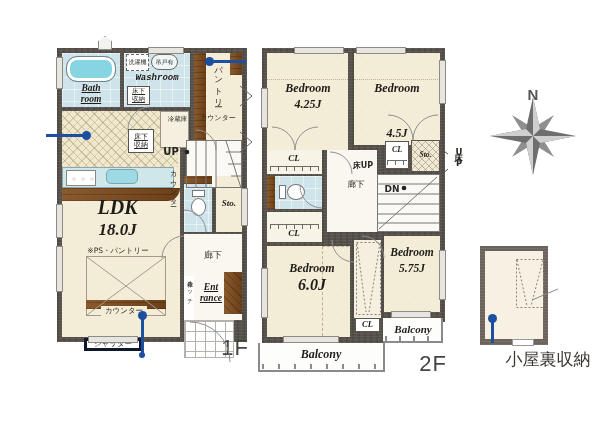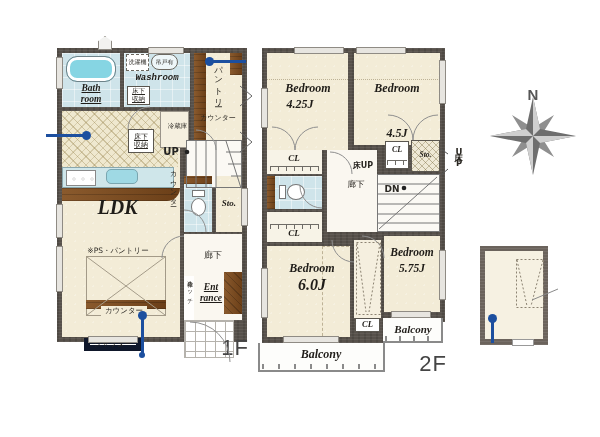--- a/index.html
+++ b/index.html
@@ -60,30 +60,31 @@
   <div class="a floor" style="left:194px;top:53px;width:48px;height:105px;"></div>
   <div class="a wood" style="left:194px;top:53px;width:12px;height:92px;"></div>
   <div class="a wood" style="left:230px;top:53px;width:12px;height:22px;"></div>
   <div class="a jp vt" style="left:212px;top:60px;width:13px;height:58px;font-size:8.5px;">パントリー</div>
   <div class="a ctr jp" style="left:194px;top:113px;width:48px;height:10px;font-size:7px;">カウンター</div>
   <div class="a wall" style="left:190px;top:156px;width:57px;height:5px;"></div>
 
   <div class="a floor" style="left:62px;top:111px;width:118px;height:226px;"></div>
   <div class="a hatch" style="left:62px;top:111px;width:116px;height:56px;"></div>
   <div class="a" style="left:160px;top:111px;width:29px;height:37px;background:#f5efdf;border:1px solid #9a948a;"></div>
-  <div class="a ctr jp" style="left:160px;top:115px;width:35px;height:10px;font-size:6.5px;margin-top:7px;">冷蔵庫</div>
+  <div class="a ctr jp" style="left:160px;top:115px;width:35px;height:10px;font-size:6.5px;">冷蔵庫</div>
   <div class="a ctr jp pre" style="left:128px;top:129px;width:26px;height:24px;font-size:7px;background:#fff;border:1px solid #5a564f;">床下
 収納</div>
   <div class="a" style="left:62px;top:167px;width:112px;height:21px;background:#cfe6ea;border:1px solid #8aa7ad;"></div>
   <div class="a" style="left:66px;top:170px;width:30px;height:16px;background:#fff;border:1px solid #888;
        background-image:radial-gradient(circle 3px at 7px 8px,#e9e9e9 60%,#777 64%,transparent 70%),radial-gradient(circle 3px at 16px 8px,#e9e9e9 60%,#777 64%,transparent 70%),radial-gradient(circle 3px at 25px 8px,#e9e9e9 60%,#777 64%,transparent 70%);"></div>
   <div class="a" style="left:106px;top:169px;width:32px;height:15px;background:#9fd9e4;border:1px solid #7aa6b0;border-radius:5px;"></div>
   <div class="a wood" style="left:62px;top:188px;width:118px;height:13px;border-radius:0 0 26px 0;"></div>
 
   <div class="a ctr en" style="left:75px;top:196px;width:85px;height:22px;font-size:20px;font-style:italic;">LDK</div>
+  <div class="a ctr en" style="left:75px;top:220px;width:85px;height:20px;font-size:17px;">18.0J</div>
   <div class="a ctr jp" style="left:70px;top:246px;width:96px;height:10px;font-size:7.5px;">※PS・パントリー</div>
 
   <div class="a" style="left:86px;top:256px;width:80px;height:60px;border:1px solid #a39a88;"></div>
   <div class="a wood" style="left:86px;top:300px;width:80px;height:9px;"></div>
   <div class="a ctr jp" style="left:101px;top:306px;width:46px;height:11px;font-size:7.5px;background:#f3ecd7;">カウンター</div>
 
   <div class="a" style="left:186px;top:140px;width:56px;height:48px;background:#fbf9f4;"></div>
   <div class="a ctr jp" style="left:158px;top:146px;width:26px;height:12px;font-size:10px;font-weight:bold;color:#222;">UP</div>
   <div class="a jp vt" style="left:167px;top:166px;width:11px;height:48px;font-size:7px;">カウンター</div>
 
@@ -98,39 +99,39 @@
   <div class="a" style="left:184px;top:234px;width:58px;height:38px;background:#faf7f0;"></div>
   <div class="a ctr jp" style="left:200px;top:250px;width:26px;height:11px;font-size:9px;">廊下</div>
 
   <div class="a" style="left:184px;top:272px;width:58px;height:48px;background:#faf7f0;"></div>
   <div class="a ctr en pre" style="left:192px;top:280px;width:38px;height:26px;font-size:9.5px;">Ent
 rance</div>
   <div class="a wood" style="left:224px;top:272px;width:18px;height:42px;background-image:repeating-linear-gradient(45deg,rgba(0,0,0,.2) 0 1px,transparent 1px 6px),linear-gradient(90deg,#8a5a2d,#6b3f18);"></div>
   <div class="a jp vt" style="left:184px;top:276px;width:10px;height:46px;font-size:6px;background:rgba(255,255,255,.85);">造作ニッチ</div>
   <div class="a tile" style="left:184px;top:320px;width:50px;height:38px;border:1px solid #b5b2ac;"></div>
 
-  <div class="a ctr jp" style="left:84px;top:338px;width:58px;height:13px;font-size:7.5px;background:#fff;border:6px solid #0f172a;">シャッター</div>
+  <div class="a ctr jp" style="left:84px;top:338px;width:58px;height:13px;font-size:7.5px;background:#fff;border:3px solid #0f172a;">シャッター</div>
 
   <div class="a win" style="left:56px;top:57px;width:7px;height:32px;"></div>
   <div class="a win" style="left:56px;top:204px;width:7px;height:34px;"></div>
   <div class="a win" style="left:56px;top:246px;width:7px;height:46px;"></div>
   <div class="a win" style="left:148px;top:47px;width:36px;height:7px;"></div>
   <div class="a win" style="left:88px;top:336px;width:50px;height:7px;"></div>
   <div class="a win" style="left:241px;top:188px;width:7px;height:38px;"></div>
   <div class="a" style="left:98px;top:36px;width:14px;height:14px;background:#f2f2f0;border:1px solid #8f8b84;clip-path:polygon(50% 0,100% 38%,100% 100%,0 100%,0 38%);"></div>
 
   <div class="a ctr flabel" style="left:216px;top:336px;width:38px;height:24px;">1F</div>
 
   <div class="a wall" style="left:262px;top:48px;width:183px;height:274px;"></div>
   <div class="a wall" style="left:262px;top:318px;width:121px;height:25px;"></div>
 
   <div class="a floor" style="left:267px;top:53px;width:81px;height:97px;"></div>
   <div class="a" style="left:267px;top:79px;width:81px;height:0;border-top:1px dotted #bdb296;"></div>
   <div class="a ctr en" style="left:272px;top:82px;width:72px;height:14px;font-size:12px;">Bedroom</div>
-  <div class="a ctr en" style="left:264px;top:98px;width:72px;height:14px;font-size:12px;">4.25J</div>
+  <div class="a ctr en" style="left:272px;top:98px;width:72px;height:14px;font-size:12px;">4.25J</div>
 
   <div class="a floor" style="left:354px;top:53px;width:86px;height:92px;"></div>
   <div class="a" style="left:354px;top:79px;width:86px;height:0;border-top:1px dotted #bdb296;"></div>
   <div class="a ctr en" style="left:360px;top:82px;width:74px;height:14px;font-size:12px;">Bedroom</div>
   <div class="a ctr en" style="left:360px;top:98px;width:74px;height:14px;font-size:12px;margin-top:29px;">4.5J</div>
 
   <div class="a" style="left:267px;top:150px;width:55px;height:24px;background:#f7f3e7;"></div>
   <div class="a rail" style="left:270px;top:166px;width:49px;height:5px;"></div>
   <div class="a ctr en" style="left:283px;top:152px;width:22px;height:12px;font-size:9px;">CL</div>
 
@@ -187,20 +188,21 @@
 
   <div class="a jp vt" style="left:450px;top:146px;width:15px;height:44px;font-size:8.5px;font-weight:bold;">床UP</div>
 
   <div class="a ctr flabel" style="left:412px;top:352px;width:42px;height:24px;">2F</div>
 
   <div class="a ctr" style="left:523px;top:86px;width:20px;height:18px;font-size:15px;font-weight:bold;color:#555;font-family:'Liberation Sans',sans-serif;">N</div>
 
   <div class="a" style="left:480px;top:246px;width:68px;height:99px;background:#6b635c;background-image:repeating-linear-gradient(0deg,rgba(255,255,255,.08) 0 1px,transparent 1px 3px);"></div>
   <div class="a" style="left:485px;top:251px;width:58px;height:88px;background:#f6f1e2;"></div>
   <div class="a" style="left:512px;top:339px;width:22px;height:7px;background:#fff;border:1px solid #999;"></div>
+  <div class="a ctr jp" style="left:498px;top:349px;width:100px;height:21px;font-size:17px;color:#3a3733;">小屋裏収納</div>
 
   <svg class="a" width="600" height="437" style="left:0;top:0;" viewBox="0 0 600 437">
 
     <g stroke="#777" stroke-width="1" fill="none">
       <rect x="186.5" y="140.5" width="55" height="47"></rect>
       <line x1="196" y1="141" x2="196" y2="188"></line>
         <line x1="206" y1="141" x2="206" y2="188"></line>
         <line x1="216" y1="141" x2="216" y2="188"></line>
       <line x1="226" y1="141" x2="241" y2="188"></line>
       <line x1="226" y1="152" x2="242" y2="152"></line>

